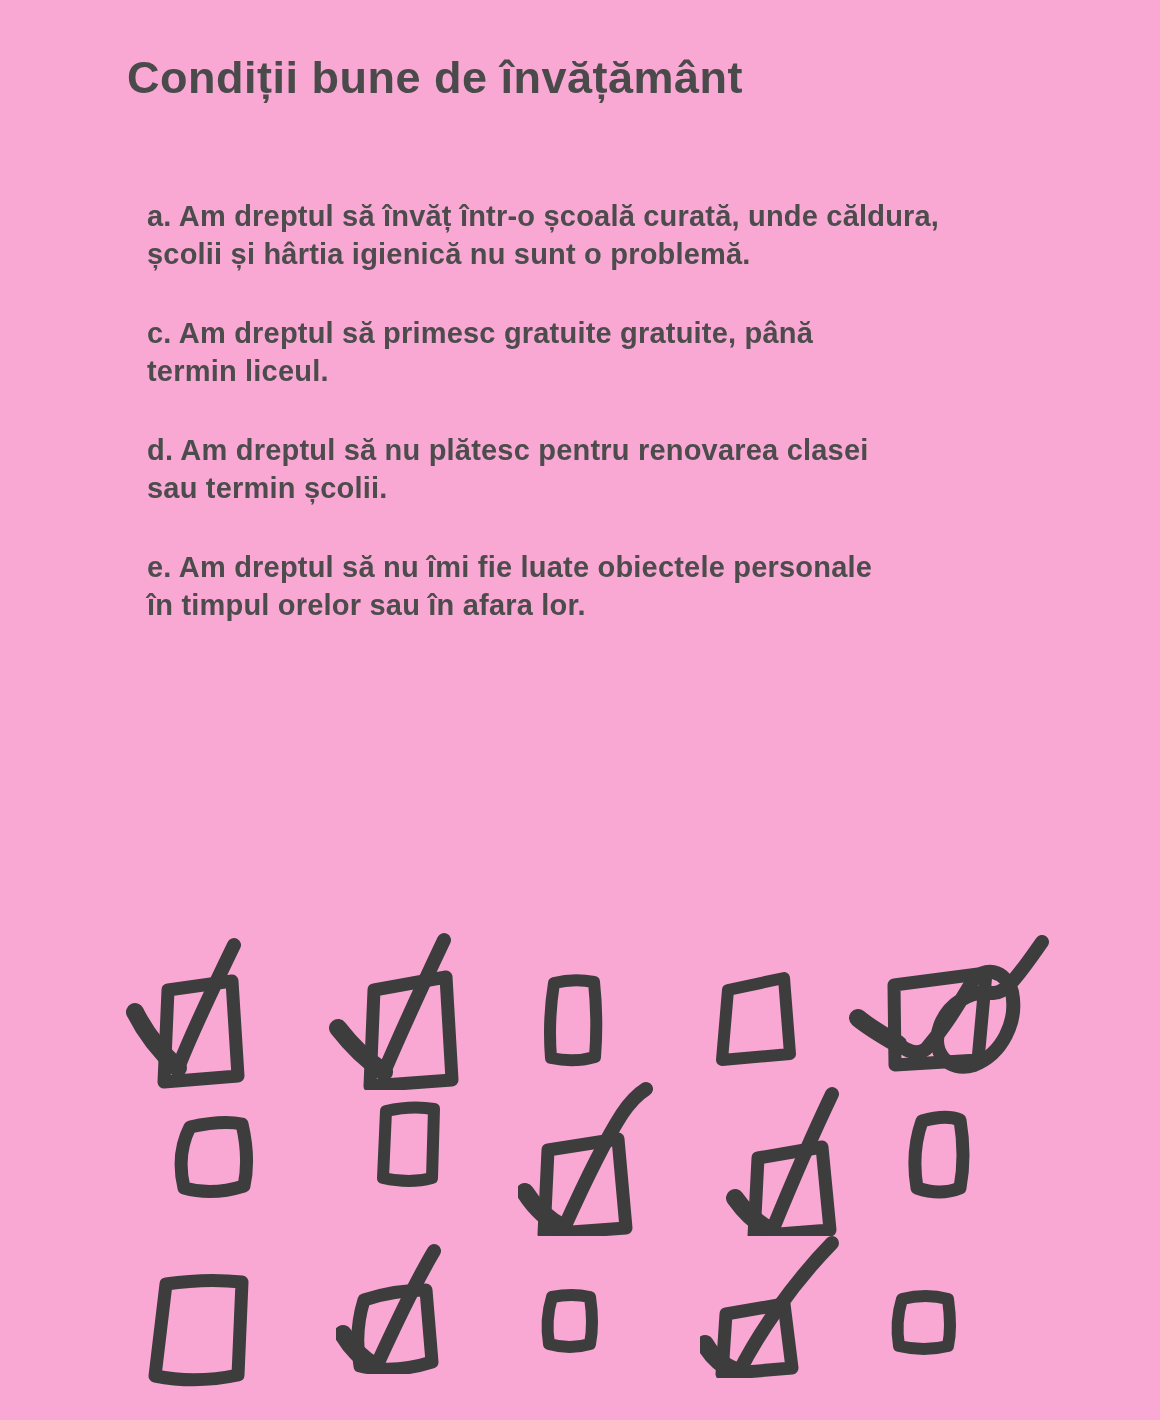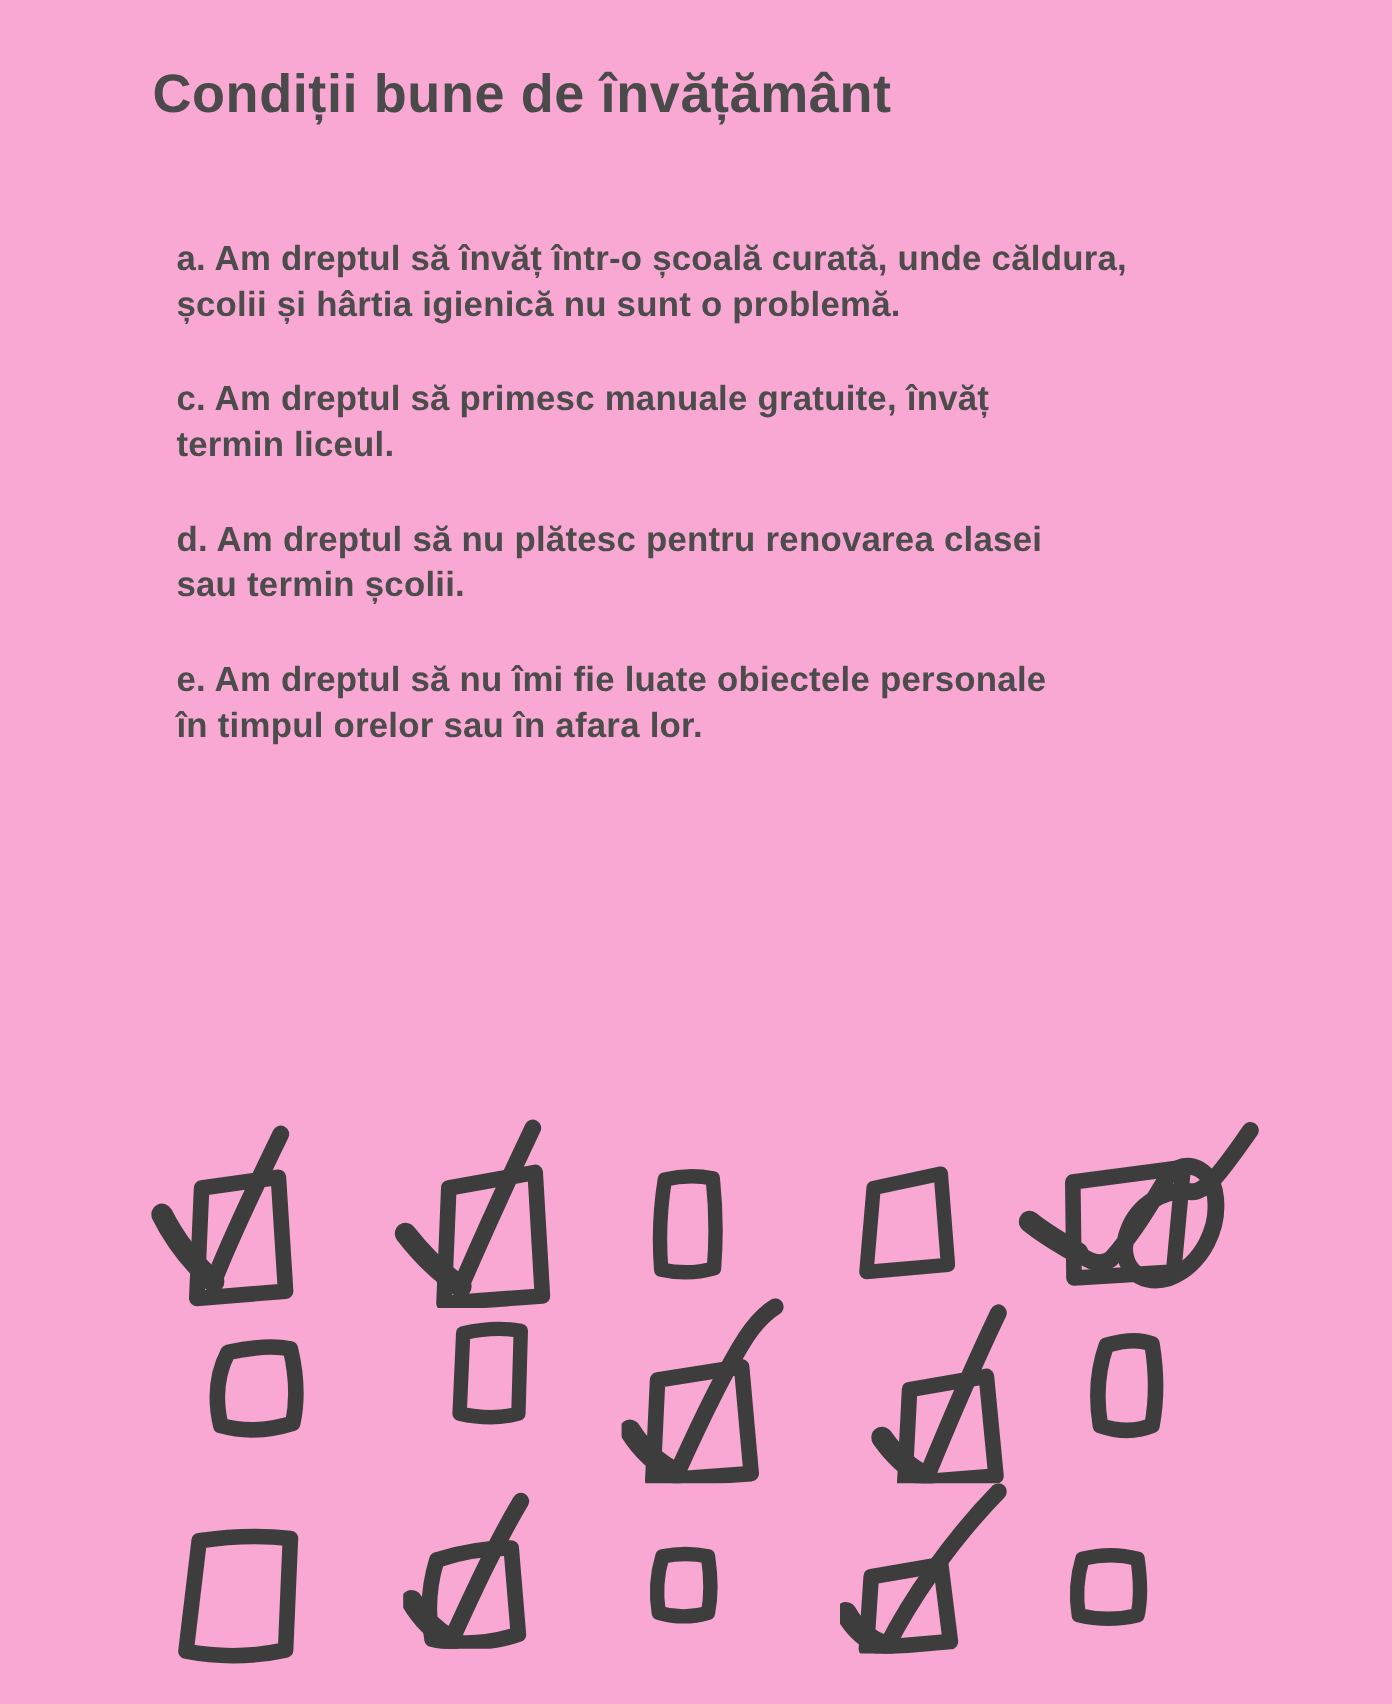--- a/index.html
+++ b/index.html
@@ -56,21 +56,21 @@
 <div class="page">
 
   <h1 class="title">Condiții bune de învățământ</h1>
 
   <div class="rights">
     <div class="right-item">
       <div>a. Am dreptul să învăț într-o școală curată, unde căldura,</div>
       <div>școlii și hârtia igienică nu sunt o problemă.</div>
     </div>
     <div class="right-item">
-      <div>c. Am dreptul să primesc manuale gratuite, învăț</div>
+      <div>c. Am dreptul să primesc gratuite gratuite, până</div>
       <div>termin liceul.</div>
     </div>
     <div class="right-item">
       <div>d. Am dreptul să nu plătesc pentru renovarea clasei</div>
       <div>sau termin școlii.</div>
     </div>
     <div class="right-item">
       <div>e. Am dreptul să nu îmi fie luate obiectele personale</div>
       <div>în timpul orelor sau în afara lor.</div>
     </div>

